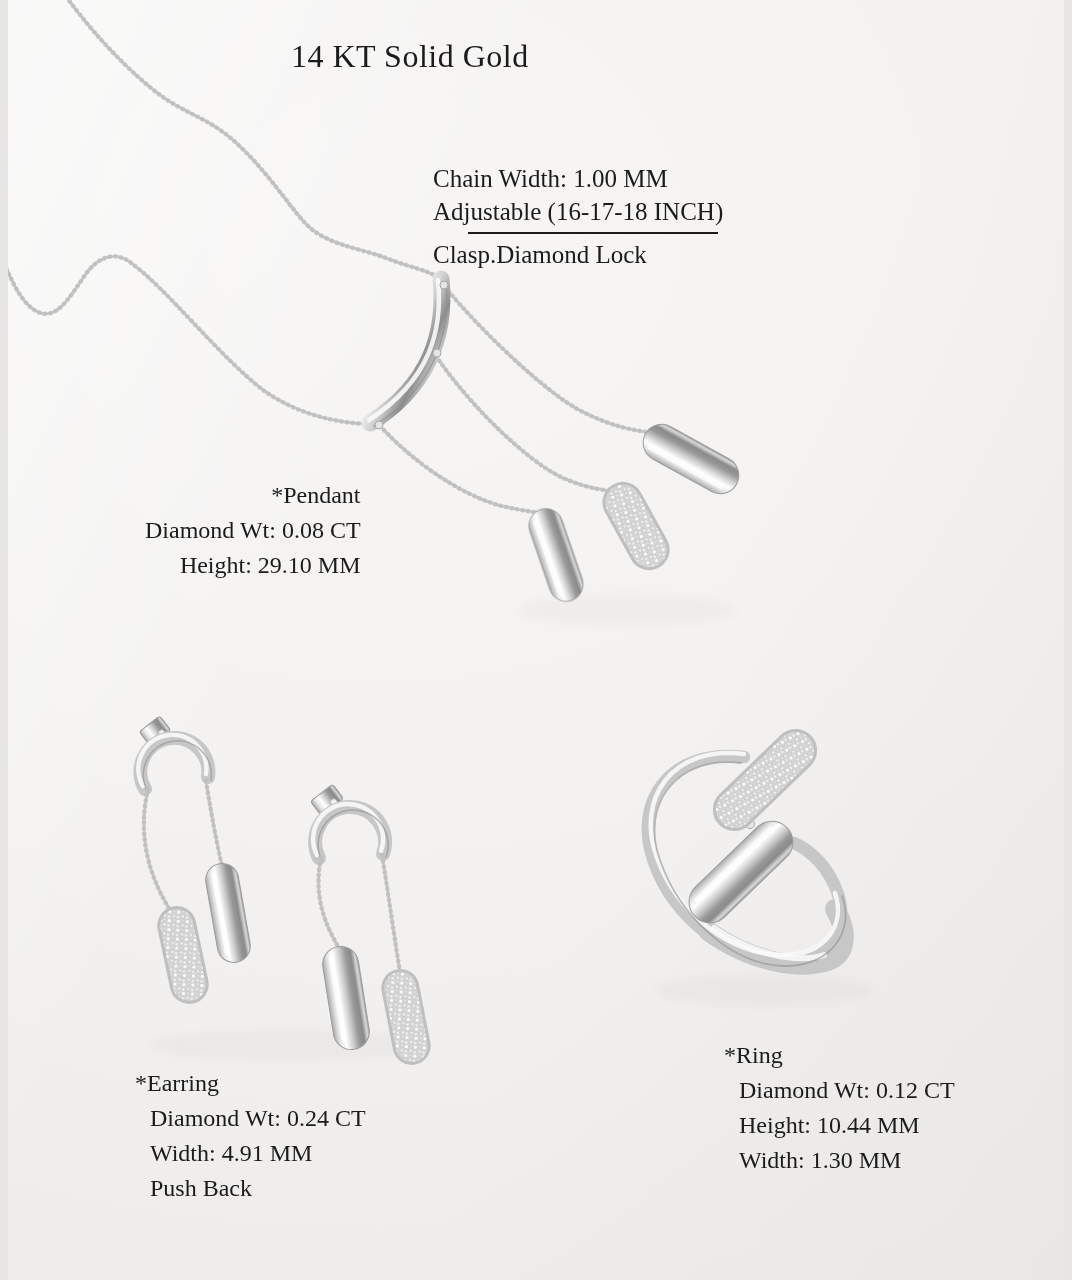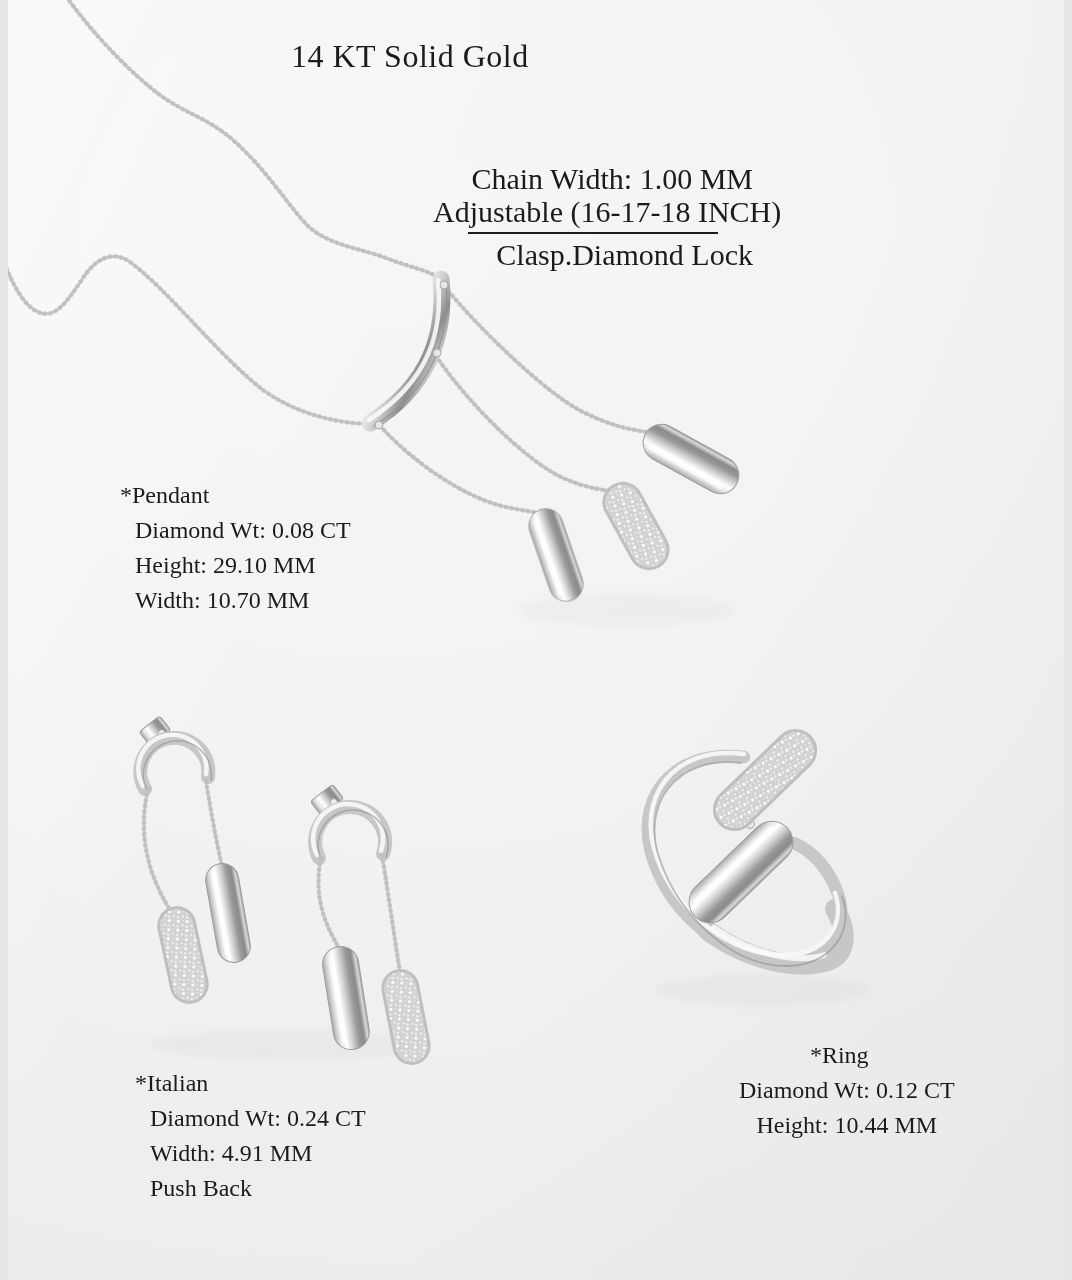--- a/index.html
+++ b/index.html
@@ -17,33 +17,33 @@
   }
   .art { position:absolute; left:0; top:0; }
 
   .title {
     position:absolute; left:283px; top:38px;
     font-size:32px; font-weight:400; letter-spacing:.5px;
     margin:0; white-space:nowrap;
   }
   .chain-info {
     position:absolute; left:425px; top:162px; width:320px;
-    text-align:right; font-size:30px; line-height:33px; white-space:nowrap;
+    text-align:left; font-size:25px; line-height:33px; white-space:nowrap;
   }
   .chain-info .rule {
     width:250px; height:0; margin:4px auto 4px auto;
     border-top:2px solid #1c1c1c;
   }
   .spec {
     position:absolute; font-size:24px; line-height:35px; white-space:nowrap;
   }
   .spec .spec-line { padding-left:15px; }
-  .spec-pendant { left:112px; top:478px; }
+  .spec-pendant { left:122px; top:478px;text-align:right; }
   .spec-earring { left:127px; top:1066px; }
-  .spec-ring    { left:716px; top:1038px;text-align:center; }
+  .spec-ring    { left:716px; top:1038px; }
 
   .chain-base  { fill:none; stroke:#cfcfcf; stroke-width:2.6; opacity:.95; }
   .chain-links { fill:none; stroke:#bdbdbd; stroke-width:4.4; stroke-dasharray:1 4.6; stroke-linecap:round; opacity:.85; }
   .metal-stroke { fill:none; stroke:#c7c7c7; stroke-linecap:round; }
   .metal-hi     { fill:none; stroke:#fafafa; stroke-linecap:round; }
   .metal-dk     { fill:none; stroke:#8f8f8f; stroke-linecap:round; }
 </style>
 </head>
 <body>
 
@@ -202,29 +202,29 @@
     <div>Chain Width: 1.00 MM</div>
     <div>Adjustable (16-17-18 INCH)</div>
     <div class="rule"></div>
     <div>Clasp.Diamond Lock</div>
   </div>
 
   <div class="spec spec-pendant">
     <div class="spec-heading">*Pendant</div>
     <div class="spec-line">Diamond Wt: 0.08 CT</div>
     <div class="spec-line">Height: 29.10 MM</div>
-    <div class="spec-line">Width: 10.70 MM</div>
   </div>
 
   <div class="spec spec-earring">
-    <div class="spec-heading">*Italian</div>
+    <div class="spec-heading">*Earring</div>
     <div class="spec-line">Diamond Wt: 0.24 CT</div>
     <div class="spec-line">Width: 4.91 MM</div>
     <div class="spec-line">Push Back</div>
   </div>
 
   <div class="spec spec-ring">
     <div class="spec-heading">*Ring</div>
     <div class="spec-line">Diamond Wt: 0.12 CT</div>
     <div class="spec-line">Height: 10.44 MM</div>
+    <div class="spec-line">Width: 1.30 MM</div>
   </div>
 
 </div>
 
 </body></html>

